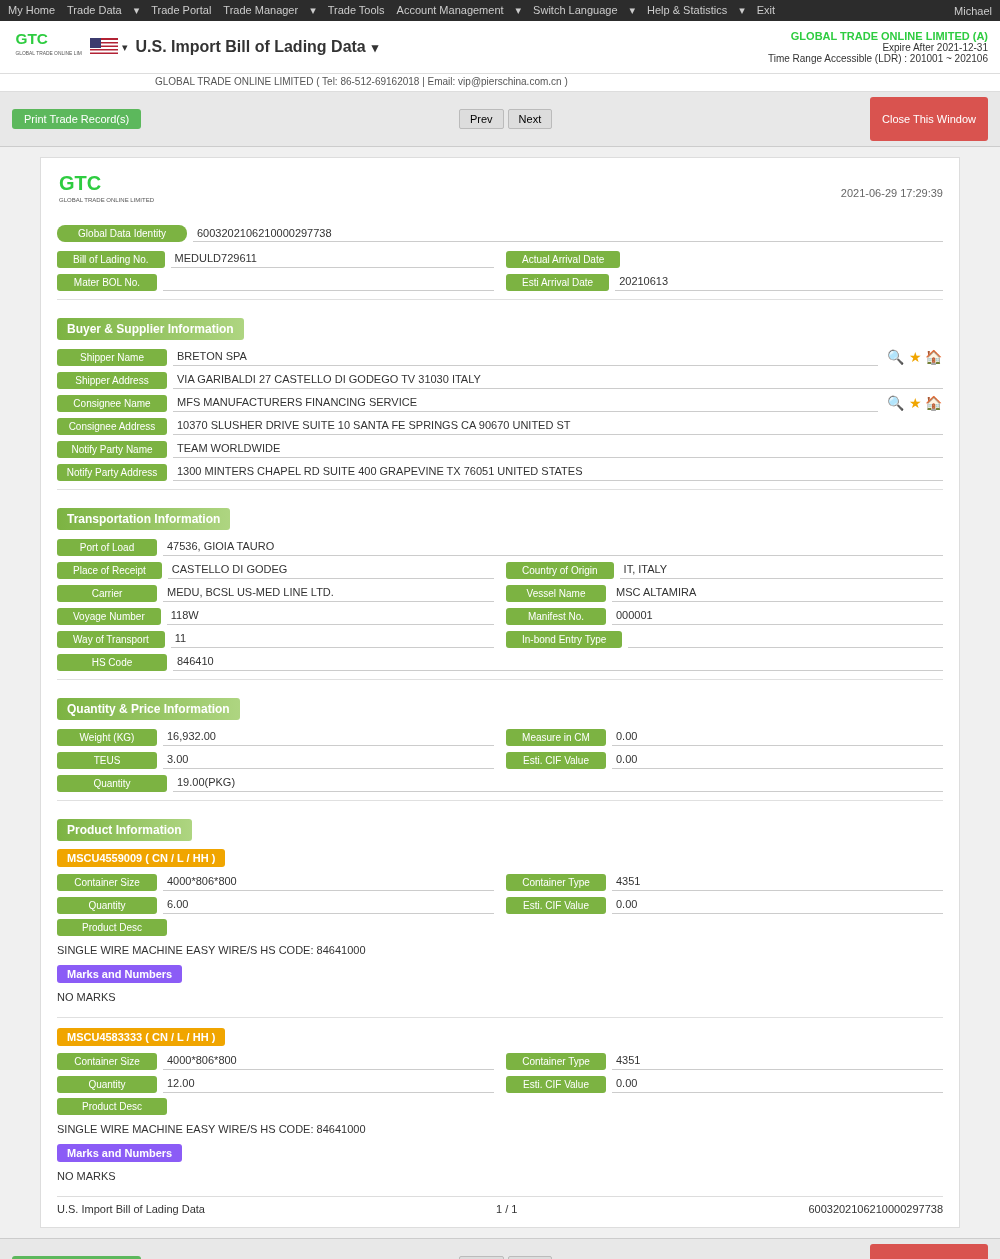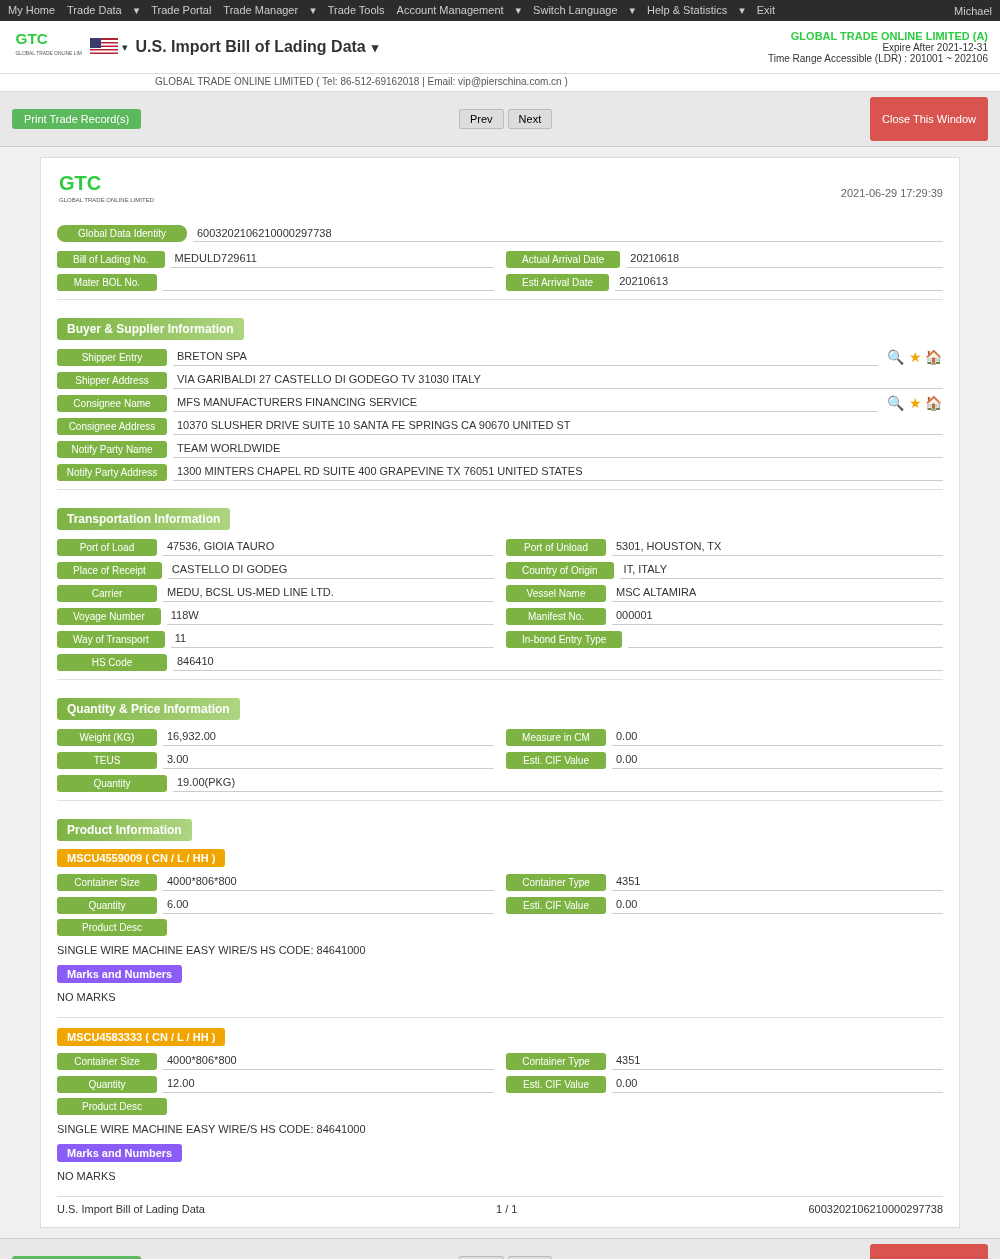--- a/index.html
+++ b/index.html
@@ -167,21 +167,20 @@
     </div>
 
     
     <div class="two-col-row">
       <div class="col-half">
         <span class="field-label-sm">Bill of Lading No.</span>
         <span class="field-value-sm">MEDULD729611</span>
       </div>
       <div class="col-half">
         <span class="field-label-sm">Actual Arrival Date</span>
-        <span class="field-value-sm">20210618</span>
       </div>
     </div>
 
     
     <div class="two-col-row">
       <div class="col-half">
         <span class="field-label-sm">Mater BOL No.</span>
         <span class="field-value-sm"></span>
       </div>
       <div class="col-half">
@@ -189,21 +188,21 @@
         <span class="field-value-sm">20210613</span>
       </div>
     </div>
 
     <hr class="section-divider">
 
     
     <div class="section-header">Buyer &amp; Supplier Information</div>
 
     <div class="field-row">
-      <span class="field-label">Shipper Entry</span>
+      <span class="field-label">Shipper Name</span>
       <span class="field-value">BRETON SPA</span>
       <div class="icons-row">
         <span class="icon-search">🔍</span>
         <span class="icon-star">★</span>
         <span class="icon-home">🏠</span>
       </div>
     </div>
 
     <div class="field-row">
       <span class="field-label">Shipper Address</span>
@@ -238,24 +237,20 @@
     <hr class="section-divider">
 
     
     <div class="section-header">Transportation Information</div>
 
     <div class="two-col-row">
       <div class="col-half">
         <span class="field-label-sm">Port of Load</span>
         <span class="field-value-sm">47536, GIOIA TAURO</span>
       </div>
-      <div class="col-half">
-        <span class="field-label-sm">Port of Unload</span>
-        <span class="field-value-sm">5301, HOUSTON, TX</span>
-      </div>
     </div>
 
     <div class="two-col-row">
       <div class="col-half">
         <span class="field-label-sm">Place of Receipt</span>
         <span class="field-value-sm">CASTELLO DI GODEG</span>
       </div>
       <div class="col-half">
         <span class="field-label-sm">Country of Origin</span>
         <span class="field-value-sm">IT, ITALY</span>

